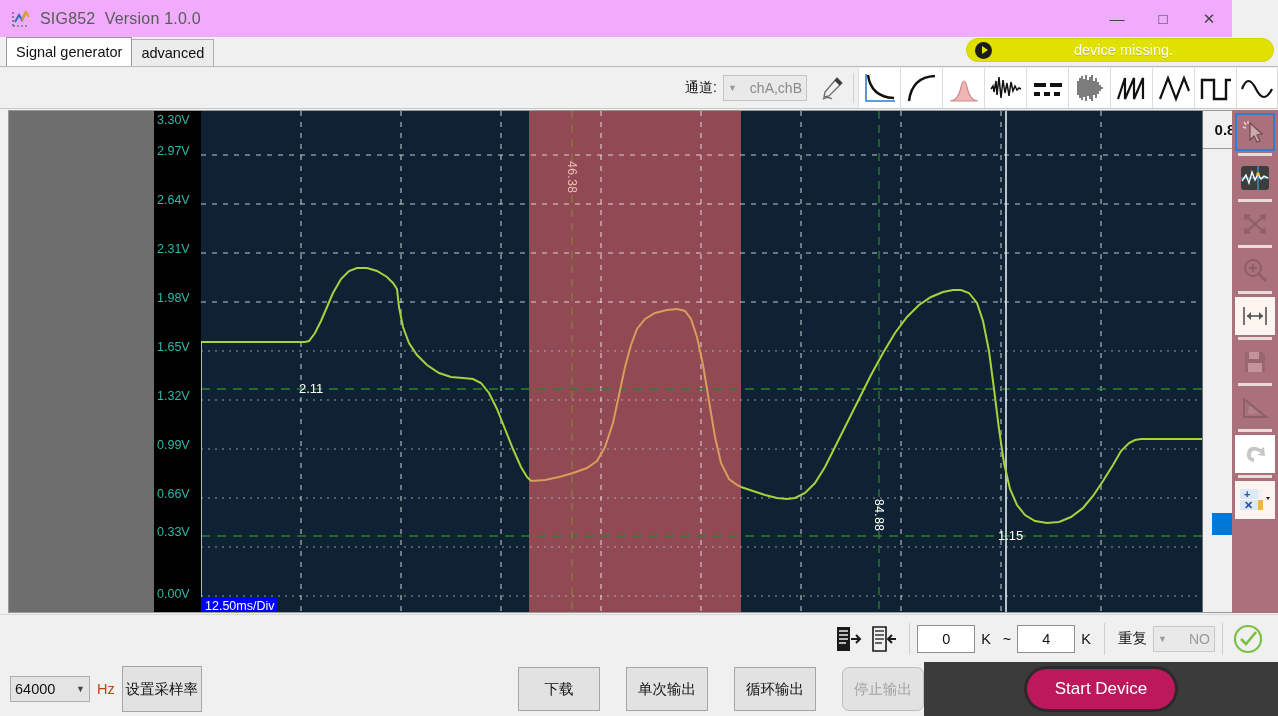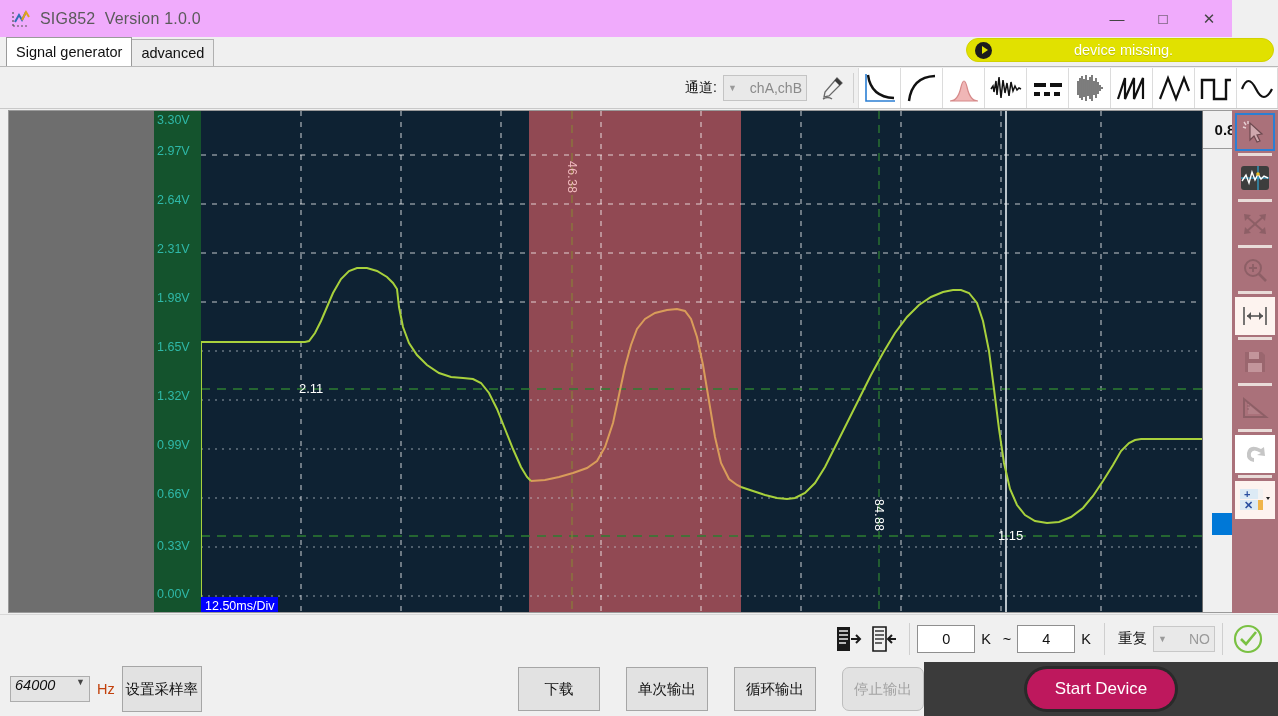--- a/index.html
+++ b/index.html
@@ -85,21 +85,21 @@
   .tb-btn:last-child { border-right: 1px solid #dcdcdc; }
   .tb-btn svg { display: block; }
 
   
   .plot-outer {
     position: absolute; left: 8px; top: 110px; width: 1262px; height: 503px;
     background: #6e6e6e; border: 1px solid #9a9a9a; overflow: hidden;
   }
   .yaxis {
     position: absolute; left: 145px; top: 0; width: 47px; height: 503px;
-    background: #14532d;
+    background: #000000;
   }
   .ylab {
     position: absolute; left: 3px; font-size: 12.5px; color: #2fb8a8; white-space: nowrap;
   }
   .plotarea {
     position: absolute; left: 192px; top: 0; width: 1001px; height: 503px;
     background: #0e2233; overflow: hidden;
   }
   .plotarea svg { position: absolute; left: 0; top: 0; }
   .sel-region {
@@ -166,22 +166,22 @@
   .bs-combo .val { flex: 1; text-align: right; }
   .bs-check { width: 36px; height: 36px; display: flex; align-items: center; justify-content: center; }
 
   
   .footer {
     position: absolute; left: 0; top: 662px; width: 1278px; height: 54px;
     background: #f0f0f0; display: flex; align-items: center;
   }
   .ft-combo {
     margin-left: 10px; width: 80px; height: 26px; background: #e4e4e4;
-    border: 1px solid #adadad; display: flex; align-items: flex-start; font-size: 14.5px;
-    color: #111; padding: 0 4px; font-style: italic;
+    border: 1px solid #adadad; display: flex; align-items: center; font-size: 14.5px;
+    color: #111; padding: 0 4px;
   }
   .ft-combo .val { flex: 1; }
   .ft-combo .caret { font-size: 9px; color: #444; }
   .ft-hz { font-size: 14.5px; color: #c2410c; margin: 0 7px; }
   .ft-btn {
     background: #e2e2e2; border: 1px solid #a6a6a6; font-size: 14.5px; color: #111;
     display: flex; align-items: center; justify-content: center; text-align: center;
     line-height: 1.25;
   }
   .ft-btn.sample { width: 80px; height: 46px; }
@@ -325,21 +325,21 @@
     <div class="yaxis">
       <span class="ylab" style="top:2px">3.30V</span>
       <span class="ylab" style="top:33px">2.97V</span>
       <span class="ylab" style="top:82px">2.64V</span>
       <span class="ylab" style="top:131px">2.31V</span>
       <span class="ylab" style="top:180px">1.98V</span>
       <span class="ylab" style="top:229px">1.65V</span>
       <span class="ylab" style="top:278px">1.32V</span>
       <span class="ylab" style="top:327px">0.99V</span>
       <span class="ylab" style="top:376px">0.66V</span>
-      <span class="ylab" style="top:428px">0.33V</span>
+      <span class="ylab" style="top:414px">0.33V</span>
       <span class="ylab" style="top:476px">0.00V</span>
     </div>
 
     <div class="plotarea">
 
       <div class="sel-region" style="left:328px; width:212px;"></div>
 
       <svg width="1001" height="503">
 
         <g stroke="#ffffff" stroke-width="1" stroke-dasharray="5 6" opacity=".75">

